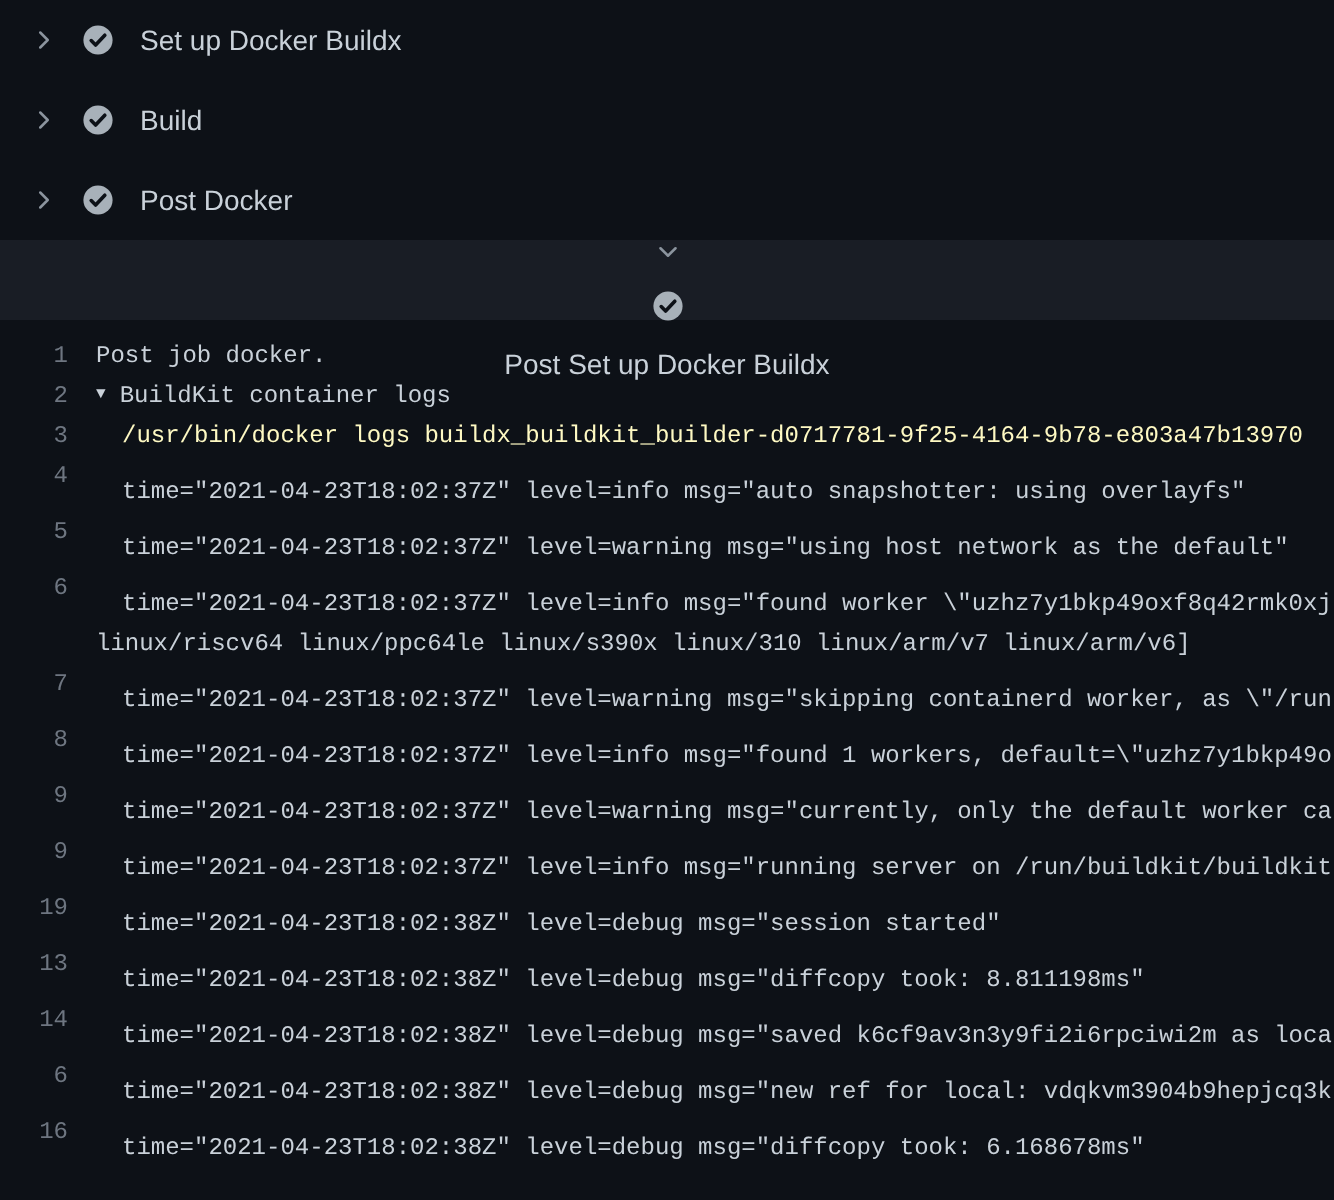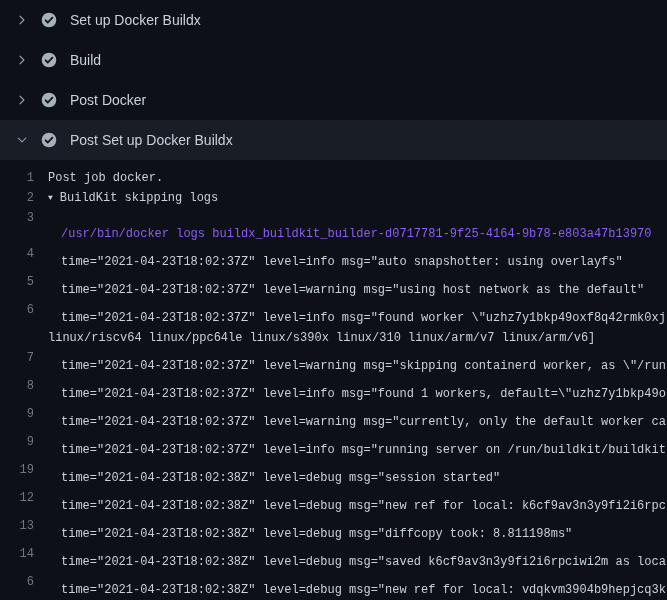--- a/index.html
+++ b/index.html
@@ -9,40 +9,40 @@
     font-family:"Liberation Sans",sans-serif;
   }
   .app{width:667px;height:600px;overflow:hidden;position:relative;}
 
   
   .section-header{
     height:40px;display:flex;align-items:center;
     padding:0 16px;gap:13px;cursor:pointer;
     color:#c9d1d9;font-size:14px;
   }
-  .section-header.active{background:rgba(110,118,129,0.13);}
+  .section-header.active{background:rgba(110,118,129,0.13);flex-direction:column;}
   .chev{width:12px;height:12px;flex:0 0 12px;display:flex;align-items:center;justify-content:center;}
   .check{width:16px;height:16px;flex:0 0 16px;display:flex;align-items:center;justify-content:center;}
   .section-title{white-space:nowrap;}
 
   
   .log{
     font-family:"Liberation Mono","DejaVu Sans Mono",monospace;
     font-size:12px;color:#c9d1d9;
     padding-top:8px;
   }
   .log-line{display:flex;line-height:20px;white-space:pre;overflow:hidden;}
   .ln{
     flex:0 0 34px;width:34px;text-align:right;
     color:#6e7681;padding-right:14px;
     user-select:none;
   }
   .lt{white-space:pre;}
   .lt.log,.lt.command{padding-left:13px;}
-  .lt.command{color:#8b5cf6;margin-top:16px;}
+  .lt.command{color:#fef9c3;}
   .tri{color:#c9d1d9;font-size:8px;line-height:20px;margin-right:7px;}
 </style>
 </head>
 <body>
 
 <div class="app">
 
   <div class="section-header">
     <span class="chev">
       <svg width="12" height="12" viewBox="0 0 16 16">
@@ -98,31 +98,30 @@
       <svg width="16" height="16" viewBox="0 0 16 16">
           <circle cx="8" cy="8" r="7.3" fill="#a8b1b9"></circle>
           <path d="M4.6 8.3l2.2 2.2 4.6-4.9" fill="none" stroke="#0d1117" stroke-width="1.8" stroke-linecap="round" stroke-linejoin="round"></path>
         </svg>
     </span>
     <span class="section-title">Post Set up Docker Buildx</span>
   </div>
 
   <div class="log">
       <div class="log-line"><span class="ln">1</span><span class="lt plain">Post job docker.</span></div>
-      <div class="log-line"><span class="ln">2</span><span class="tri">▼</span><span class="lt group">BuildKit skipping logs</span></div>
+      <div class="log-line"><span class="ln">2</span><span class="tri">▼</span><span class="lt group">BuildKit container logs</span></div>
       <div class="log-line"><span class="ln">3</span><span class="lt command">/usr/bin/docker logs buildx_buildkit_builder-d0717781-9f25-4164-9b78-e803a47b13970</span></div>
       <div class="log-line"><span class="ln">4</span><span class="lt log">time="2021-04-23T18:02:37Z" level=info msg="auto snapshotter: using overlayfs"</span></div>
       <div class="log-line"><span class="ln">5</span><span class="lt log">time="2021-04-23T18:02:37Z" level=warning msg="using host network as the default"</span></div>
       <div class="log-line"><span class="ln">6</span><span class="lt log">time="2021-04-23T18:02:37Z" level=info msg="found worker \"uzhz7y1bkp49oxf8q42rmk0xj</span></div>
       <div class="log-line"><span class="ln"></span><span class="lt wrap">linux/riscv64 linux/ppc64le linux/s390x linux/310 linux/arm/v7 linux/arm/v6]</span></div>
       <div class="log-line"><span class="ln">7</span><span class="lt log">time="2021-04-23T18:02:37Z" level=warning msg="skipping containerd worker, as \"/run</span></div>
       <div class="log-line"><span class="ln">8</span><span class="lt log">time="2021-04-23T18:02:37Z" level=info msg="found 1 workers, default=\"uzhz7y1bkp49o</span></div>
       <div class="log-line"><span class="ln">9</span><span class="lt log">time="2021-04-23T18:02:37Z" level=warning msg="currently, only the default worker ca</span></div>
       <div class="log-line"><span class="ln">9</span><span class="lt log">time="2021-04-23T18:02:37Z" level=info msg="running server on /run/buildkit/buildkit</span></div>
       <div class="log-line"><span class="ln">19</span><span class="lt log">time="2021-04-23T18:02:38Z" level=debug msg="session started"</span></div>
-      <div class="log-line"><span class="ln">12</span><span class="lt log">time="2021-04-23T18:02:38Z" level=debug msg="new ref for local: k6cf9av3n3y9fi2i6rpc</span></div>
       <div class="log-line"><span class="ln">13</span><span class="lt log">time="2021-04-23T18:02:38Z" level=debug msg="diffcopy took: 8.811198ms"</span></div>
       <div class="log-line"><span class="ln">14</span><span class="lt log">time="2021-04-23T18:02:38Z" level=debug msg="saved k6cf9av3n3y9fi2i6rpciwi2m as loca</span></div>
       <div class="log-line"><span class="ln">6</span><span class="lt log">time="2021-04-23T18:02:38Z" level=debug msg="new ref for local: vdqkvm3904b9hepjcq3k</span></div>
       <div class="log-line"><span class="ln">16</span><span class="lt log">time="2021-04-23T18:02:38Z" level=debug msg="diffcopy took: 6.168678ms"</span></div>
     </div>
 
 </div>
 
 </body></html>

